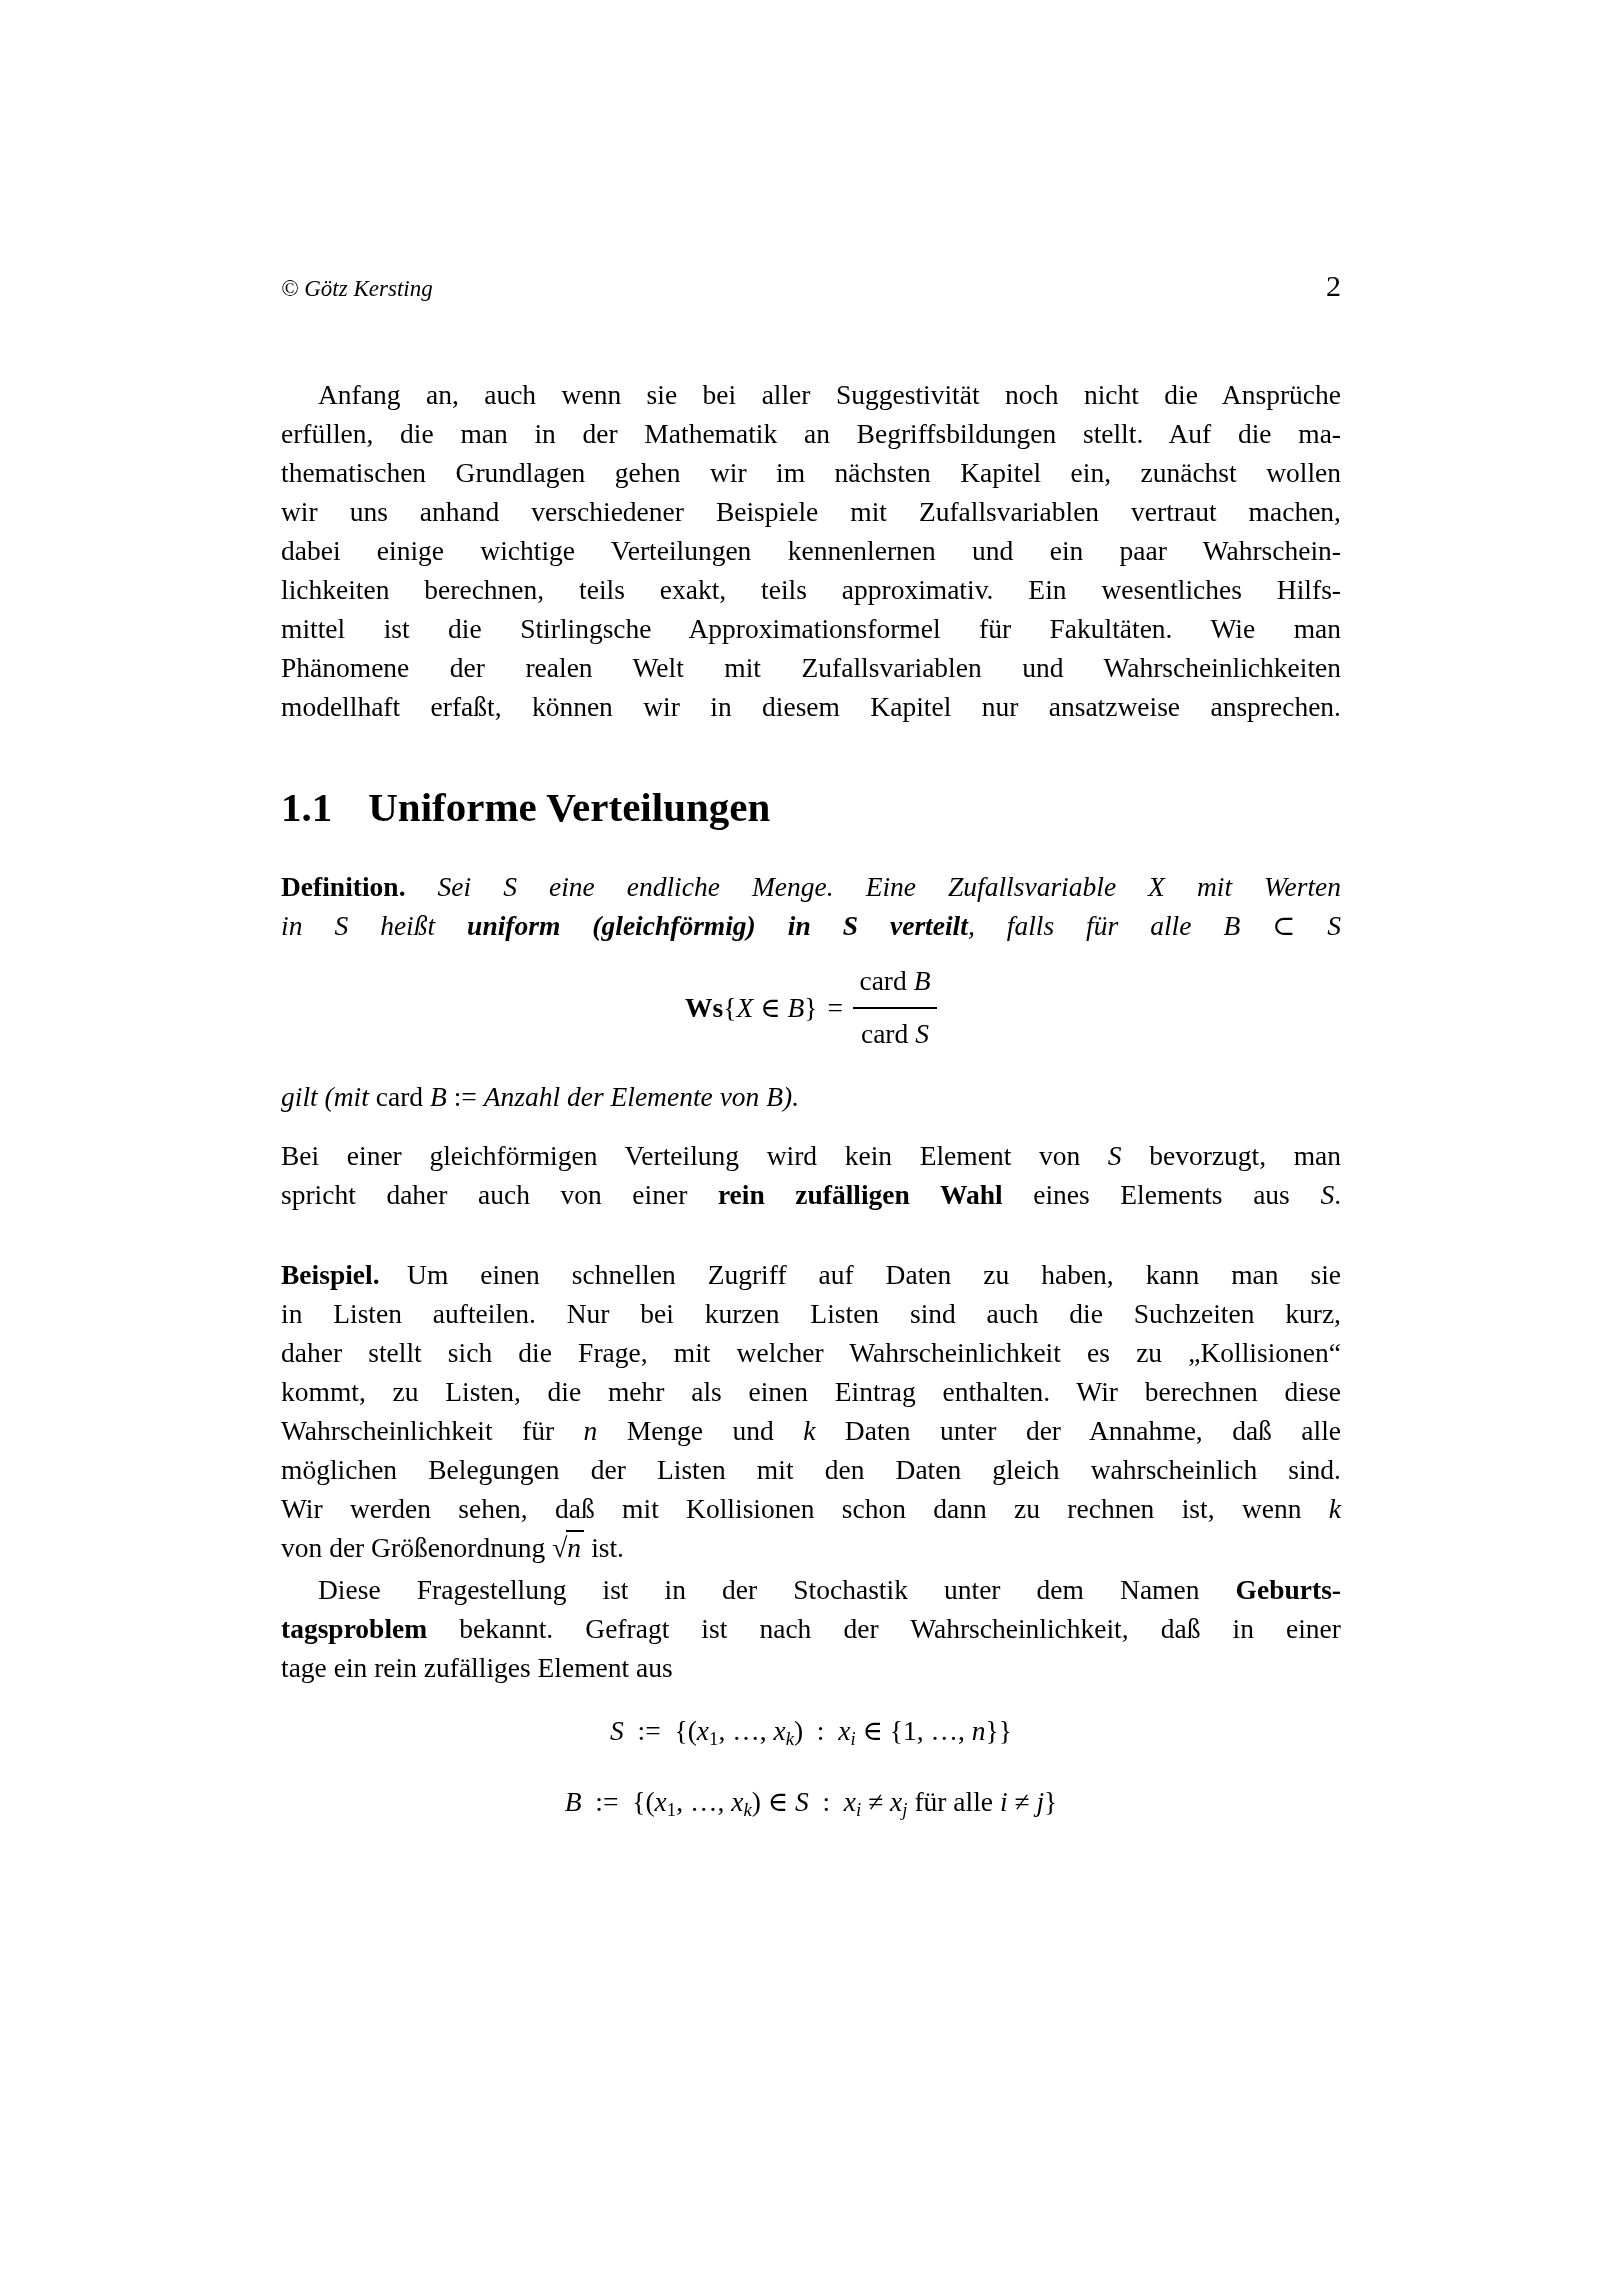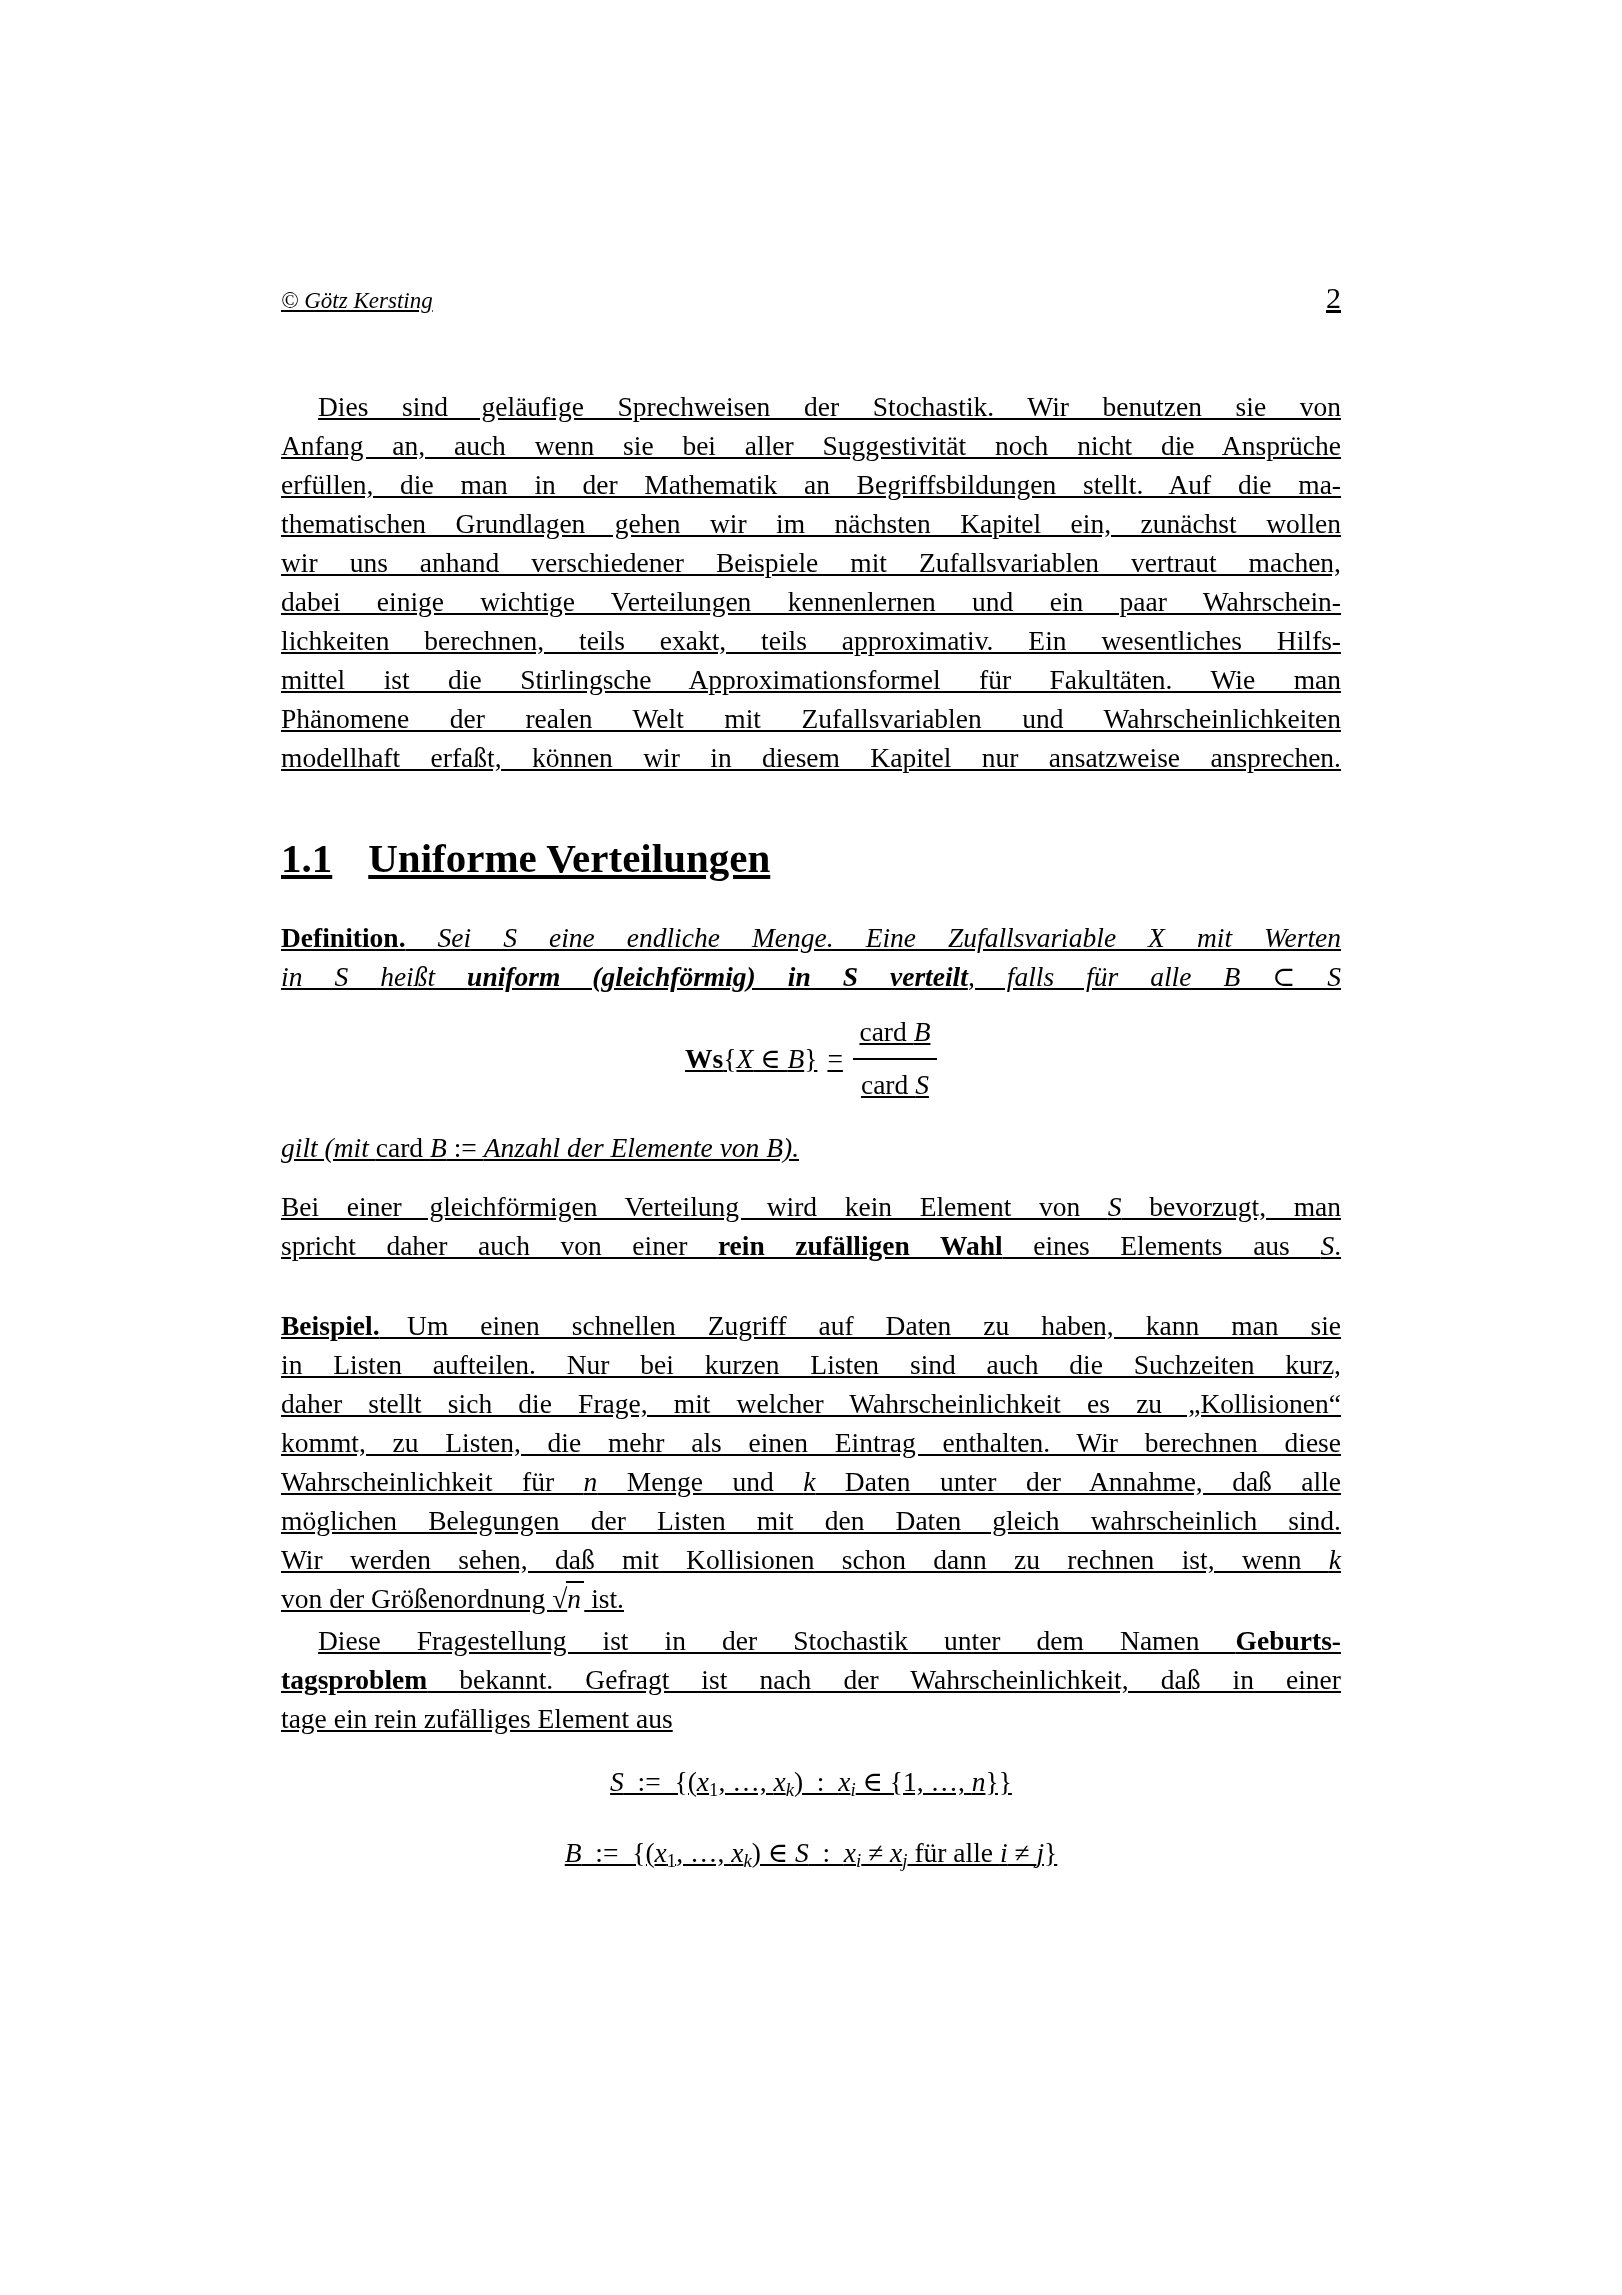--- a/index.html
+++ b/index.html
@@ -8,25 +8,24 @@
     width:1623px;
     height:2295px;
     background:#ffffff;
     color:#000000;
     font-family:"Liberation Serif","DejaVu Serif",serif;
     overflow:hidden;
   }
   .textblock{
     position:absolute;
     left:281px;
-    top:16px;
+    top:4px;
     width:1060px;
     font-size:27.5px;
     line-height:39px;
-    text-decoration:underline;
   }
   
   .doc-header{
     margin-top:262px;
     display:flex;
     justify-content:space-between;
     align-items:baseline;
   }
   .author{
     font-size:23px;
@@ -109,21 +108,20 @@
 
 <div class="page">
   <div class="textblock">
 
     <div class="doc-header">
       <span class="author">© Götz Kersting</span>
       <span class="pagenum">2</span>
     </div>
 
     <div id="para-intro" class="para indent-first">
-        <div class="line"><span>Dies sind geläufige Sprechweisen der Stochastik. Wir benutzen sie von</span></div>
         <div class="line"><span>Anfang an, auch wenn sie bei aller Suggestivität noch nicht die Ansprüche</span></div>
         <div class="line"><span>erfüllen, die man in der Mathematik an Begriffsbildungen stellt. Auf die ma-</span></div>
         <div class="line"><span>thematischen Grundlagen gehen wir im nächsten Kapitel ein, zunächst wollen</span></div>
         <div class="line"><span>wir uns anhand verschiedener Beispiele mit Zufallsvariablen vertraut machen,</span></div>
         <div class="line"><span>dabei einige wichtige Verteilungen kennenlernen und ein paar Wahrschein-</span></div>
         <div class="line"><span>lichkeiten berechnen, teils exakt, teils approximativ. Ein wesentliches Hilfs-</span></div>
         <div class="line"><span>mittel ist die Stirlingsche Approximationsformel für Fakultäten. Wie man</span></div>
         <div class="line"><span>Phänomene der realen Welt mit Zufallsvariablen und Wahrscheinlichkeiten</span></div>
         <div class="line"><span>modellhaft erfaßt, können wir in diesem Kapitel nur ansatzweise ansprechen.</span></div>
       </div>

